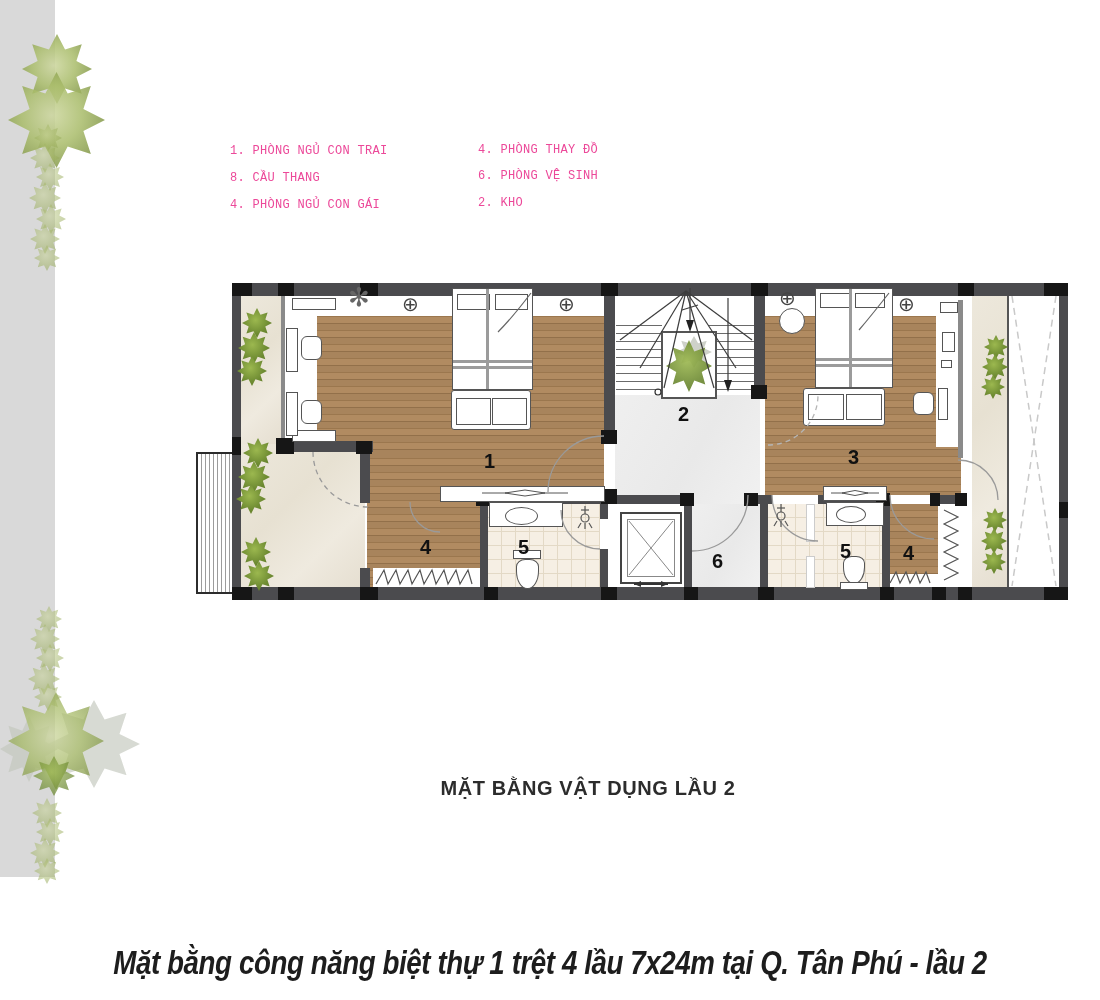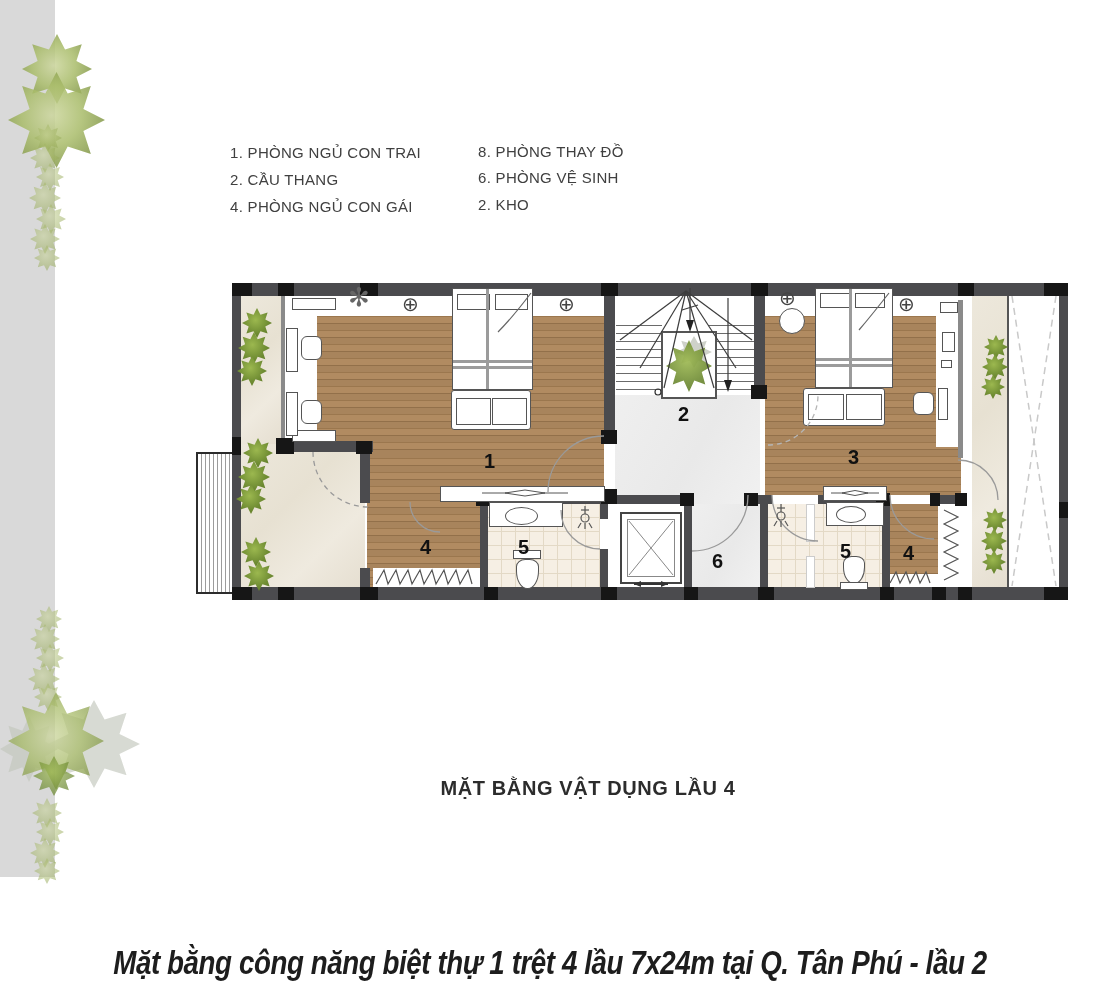--- a/index.html
+++ b/index.html
@@ -28,21 +28,21 @@
   .glyph{position:absolute;color:#444;font-family:"DejaVu Sans",sans-serif;line-height:1;}
   
   .bush,.bushp,.tree{position:absolute;
     clip-path:polygon(100% 50%,77.7% 61.5%,85.4% 85.4%,61.5% 77.7%,50% 100%,38.5% 77.7%,14.6% 85.4%,22.3% 61.5%,0% 50%,22.3% 38.5%,14.6% 14.6%,38.5% 22.3%,50% 0%,61.5% 22.3%,85.4% 14.6%,77.7% 38.5%);}
   .bush{background:radial-gradient(circle at 45% 40%,#c3d08d 0%,#9db05e 50%,#7f9444 100%);opacity:.5;}
   .bushp{background:radial-gradient(circle at 45% 40%,#9cb84f 0%,#6f8c33 55%,#55701f 100%);}
   .tree{background:radial-gradient(circle at 45% 45%,#ccd69d 0%,#a9bc6a 40%,#7f9444 75%,#6d8138 100%);opacity:.85;}
   .shadowblob{position:absolute;border-radius:50%;background:#c2c6bb;opacity:.65;
     clip-path:polygon(100% 50%,77.7% 61.5%,85.4% 85.4%,61.5% 77.7%,50% 100%,38.5% 77.7%,14.6% 85.4%,22.3% 61.5%,0% 50%,22.3% 38.5%,14.6% 14.6%,38.5% 22.3%,50% 0%,61.5% 22.3%,85.4% 14.6%,77.7% 38.5%);}
   
-  .legend-item{position:absolute;font-size:15px;color:#404040;letter-spacing:.3px;white-space:nowrap;}
+  .legend-item{position:absolute;font-size:12px;color:#ec4899;letter-spacing:.3px;white-space:nowrap;font-family:Liberation Mono, monospace;}
   #plan-title{position:absolute;left:588px;top:777px;transform:translateX(-50%);
     font-size:20px;font-weight:700;color:#2c2c2c;letter-spacing:.6px;white-space:nowrap;}
   #caption{position:absolute;left:0;top:944px;width:1100px;text-align:center;
     font-size:33px;font-style:italic;font-weight:700;color:#1d1d1d;letter-spacing:-.5px;
     transform:scaleX(.84);white-space:nowrap;}
   svg.overlay{position:absolute;left:0;top:0;pointer-events:none;}
 </style>
 </head>
 <body>
 
@@ -69,23 +69,23 @@
   <div class="shadowblob" style="left:0px;top:716px;width:58px;height:66px;"></div>
   <div class="tree" style="left:8px;top:692px;width:96px;height:98px;opacity:.75;"></div>
   <div class="bushp" style="left:33px;top:756px;width:42px;height:40px;opacity:.7;"></div>
   <div class="bush" style="left:32px;top:798px;width:30px;height:30px;"></div>
   <div class="bush" style="left:36px;top:818px;width:28px;height:28px;"></div>
   <div class="bush" style="left:30px;top:838px;width:30px;height:30px;"></div>
   <div class="bush" style="left:34px;top:858px;width:26px;height:26px;"></div>
 
   <div>
     <div class="legend-item" style="left:230px;top:144px;">1. PHÒNG NGỦ CON TRAI</div>
-    <div class="legend-item" style="left:230px;top:171px;">2. CẦU THANG</div>
+    <div class="legend-item" style="left:230px;top:171px;">8. CẦU THANG</div>
     <div class="legend-item" style="left:230px;top:198px;">4. PHÒNG NGỦ CON GÁI</div>
-    <div class="legend-item" style="left:478px;top:143px;">8. PHÒNG THAY ĐỒ</div>
+    <div class="legend-item" style="left:478px;top:143px;">4. PHÒNG THAY ĐỒ</div>
     <div class="legend-item" style="left:478px;top:169px;">6. PHÒNG VỆ SINH</div>
     <div class="legend-item" style="left:478px;top:196px;">2. KHO</div>
   </div>
 
   <div>
 
     <div class="louver" style="left:196px;top:452px;width:41px;height:138px;"></div>
     <div class="marble" style="left:241px;top:296px;width:40px;height:148px;"></div>
     <div class="marble" style="left:241px;top:444px;width:124px;height:143px;"></div>
     <div class="whitefloor" style="left:285px;top:302px;width:32px;height:140px;"></div>
@@ -322,15 +322,15 @@
     </g>
 
     <g>
       <line x1="482" y1="493" x2="568" y2="493" stroke="#555" stroke-width="1"></line>
       <polygon points="505,493 525,490 545,493 525,496" fill="#fff" stroke="#555" stroke-width="1"></polygon>
       <line x1="831" y1="493" x2="879" y2="493" stroke="#555" stroke-width="1"></line>
       <polygon points="842,493 855,490.5 868,493 855,495.5" fill="#fff" stroke="#555" stroke-width="1"></polygon>
     </g>
   </svg>
 
-  <div id="plan-title">MẶT BẰNG VẬT DỤNG LẦU 4</div>
+  <div id="plan-title">MẶT BẰNG VẬT DỤNG LẦU 2</div>
   <div id="caption">Mặt bằng công  năng biệt thự 1 trệt 4 lầu 7x24m tại Q. Tân Phú - lầu 2</div>
 </div>
 
 </body></html>

